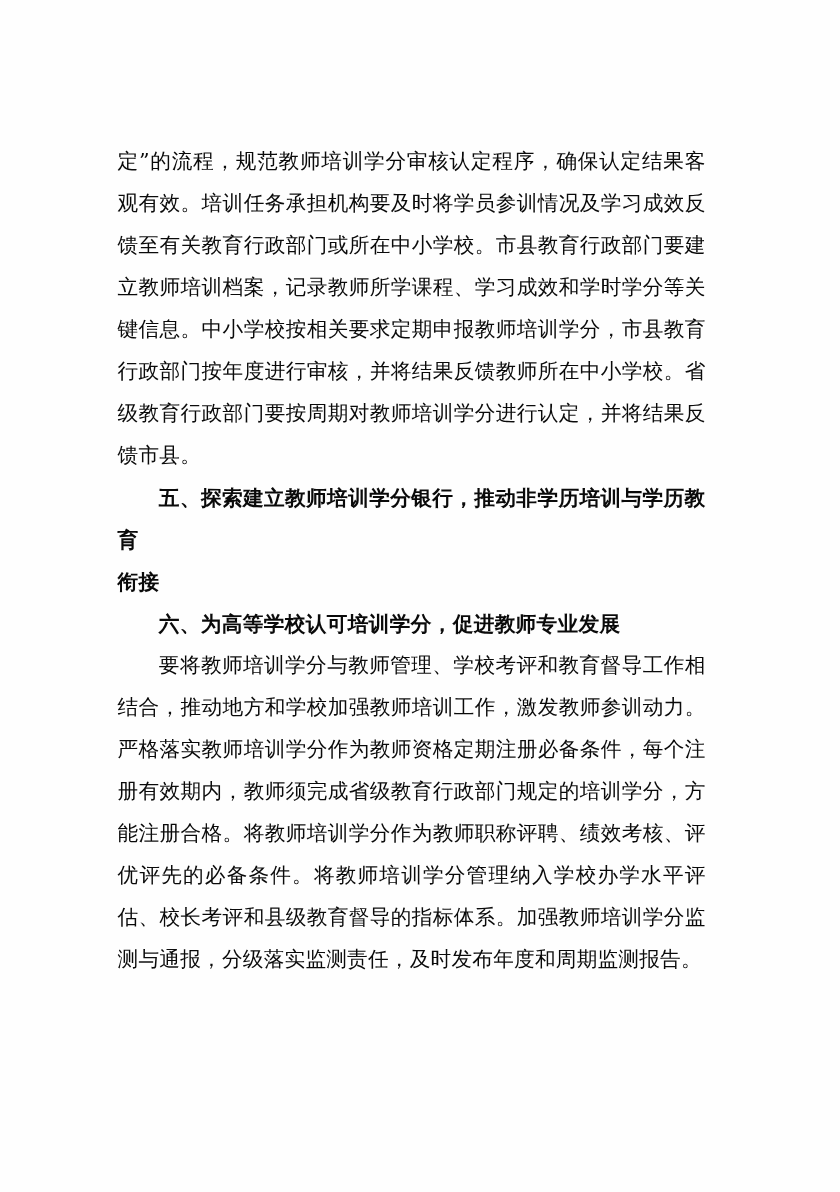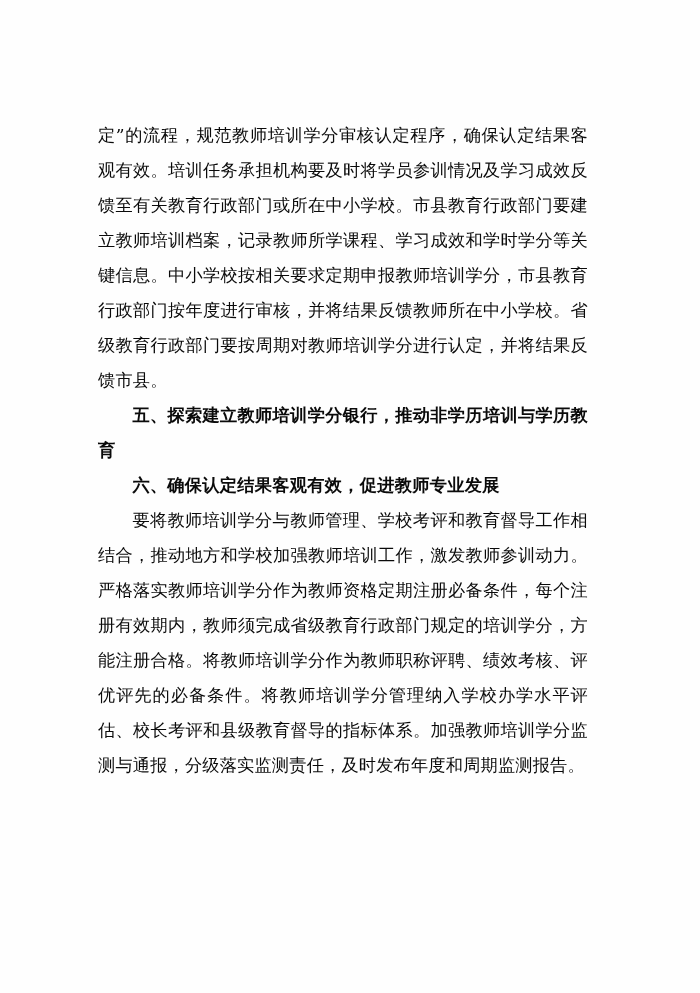--- a/index.html
+++ b/index.html
@@ -55,23 +55,24 @@
 </head>
 <body>
 
 <div class="page">
   <div class="doc-body">
 
     <p class="para para-cont">定”的流程，规范教师培训学分审核认定程序，确保认定结果客观有效。培训任务承担机构要及时将学员参训情况及学习成效反馈至有关教育行政部门或所在中小学校。市县教育行政部门要建立教师培训档案，记录教师所学课程、学习成效和学时学分等关键信息。中小学校按相关要求定期申报教师培训学分，市县教育行政部门按年度进行审核，并将结果反馈教师所在中小学校。省级教育行政部门要按周期对教师培训学分进行认定，并将结果反馈市县。</p>
 
     <p class="heading">
       <span>五、探索建立教师培训学分银行，推动非学历培训与学历教育</span>
+      <span class="wrap">衔接</span>
     </p>
 
 
     <p class="heading">
-      <span>六、确保认定结果客观有效，促进教师专业发展</span>
+      <span>六、为高等学校认可培训学分，促进教师专业发展</span>
     </p>
 
     <p class="para">要将教师培训学分与教师管理、学校考评和教育督导工作相结合，推动地方和学校加强教师培训工作，激发教师参训动力。严格落实教师培训学分作为教师资格定期注册必备条件，每个注册有效期内，教师须完成省级教育行政部门规定的培训学分，方能注册合格。将教师培训学分作为教师职称评聘、绩效考核、评优评先的必备条件。将教师培训学分管理纳入学校办学水平评估、校长考评和县级教育督导的指标体系。加强教师培训学分监测与通报，分级落实监测责任，及时发布年度和周期监测报告。</p>
 
   </div>
 </div>
 
 </body></html>

